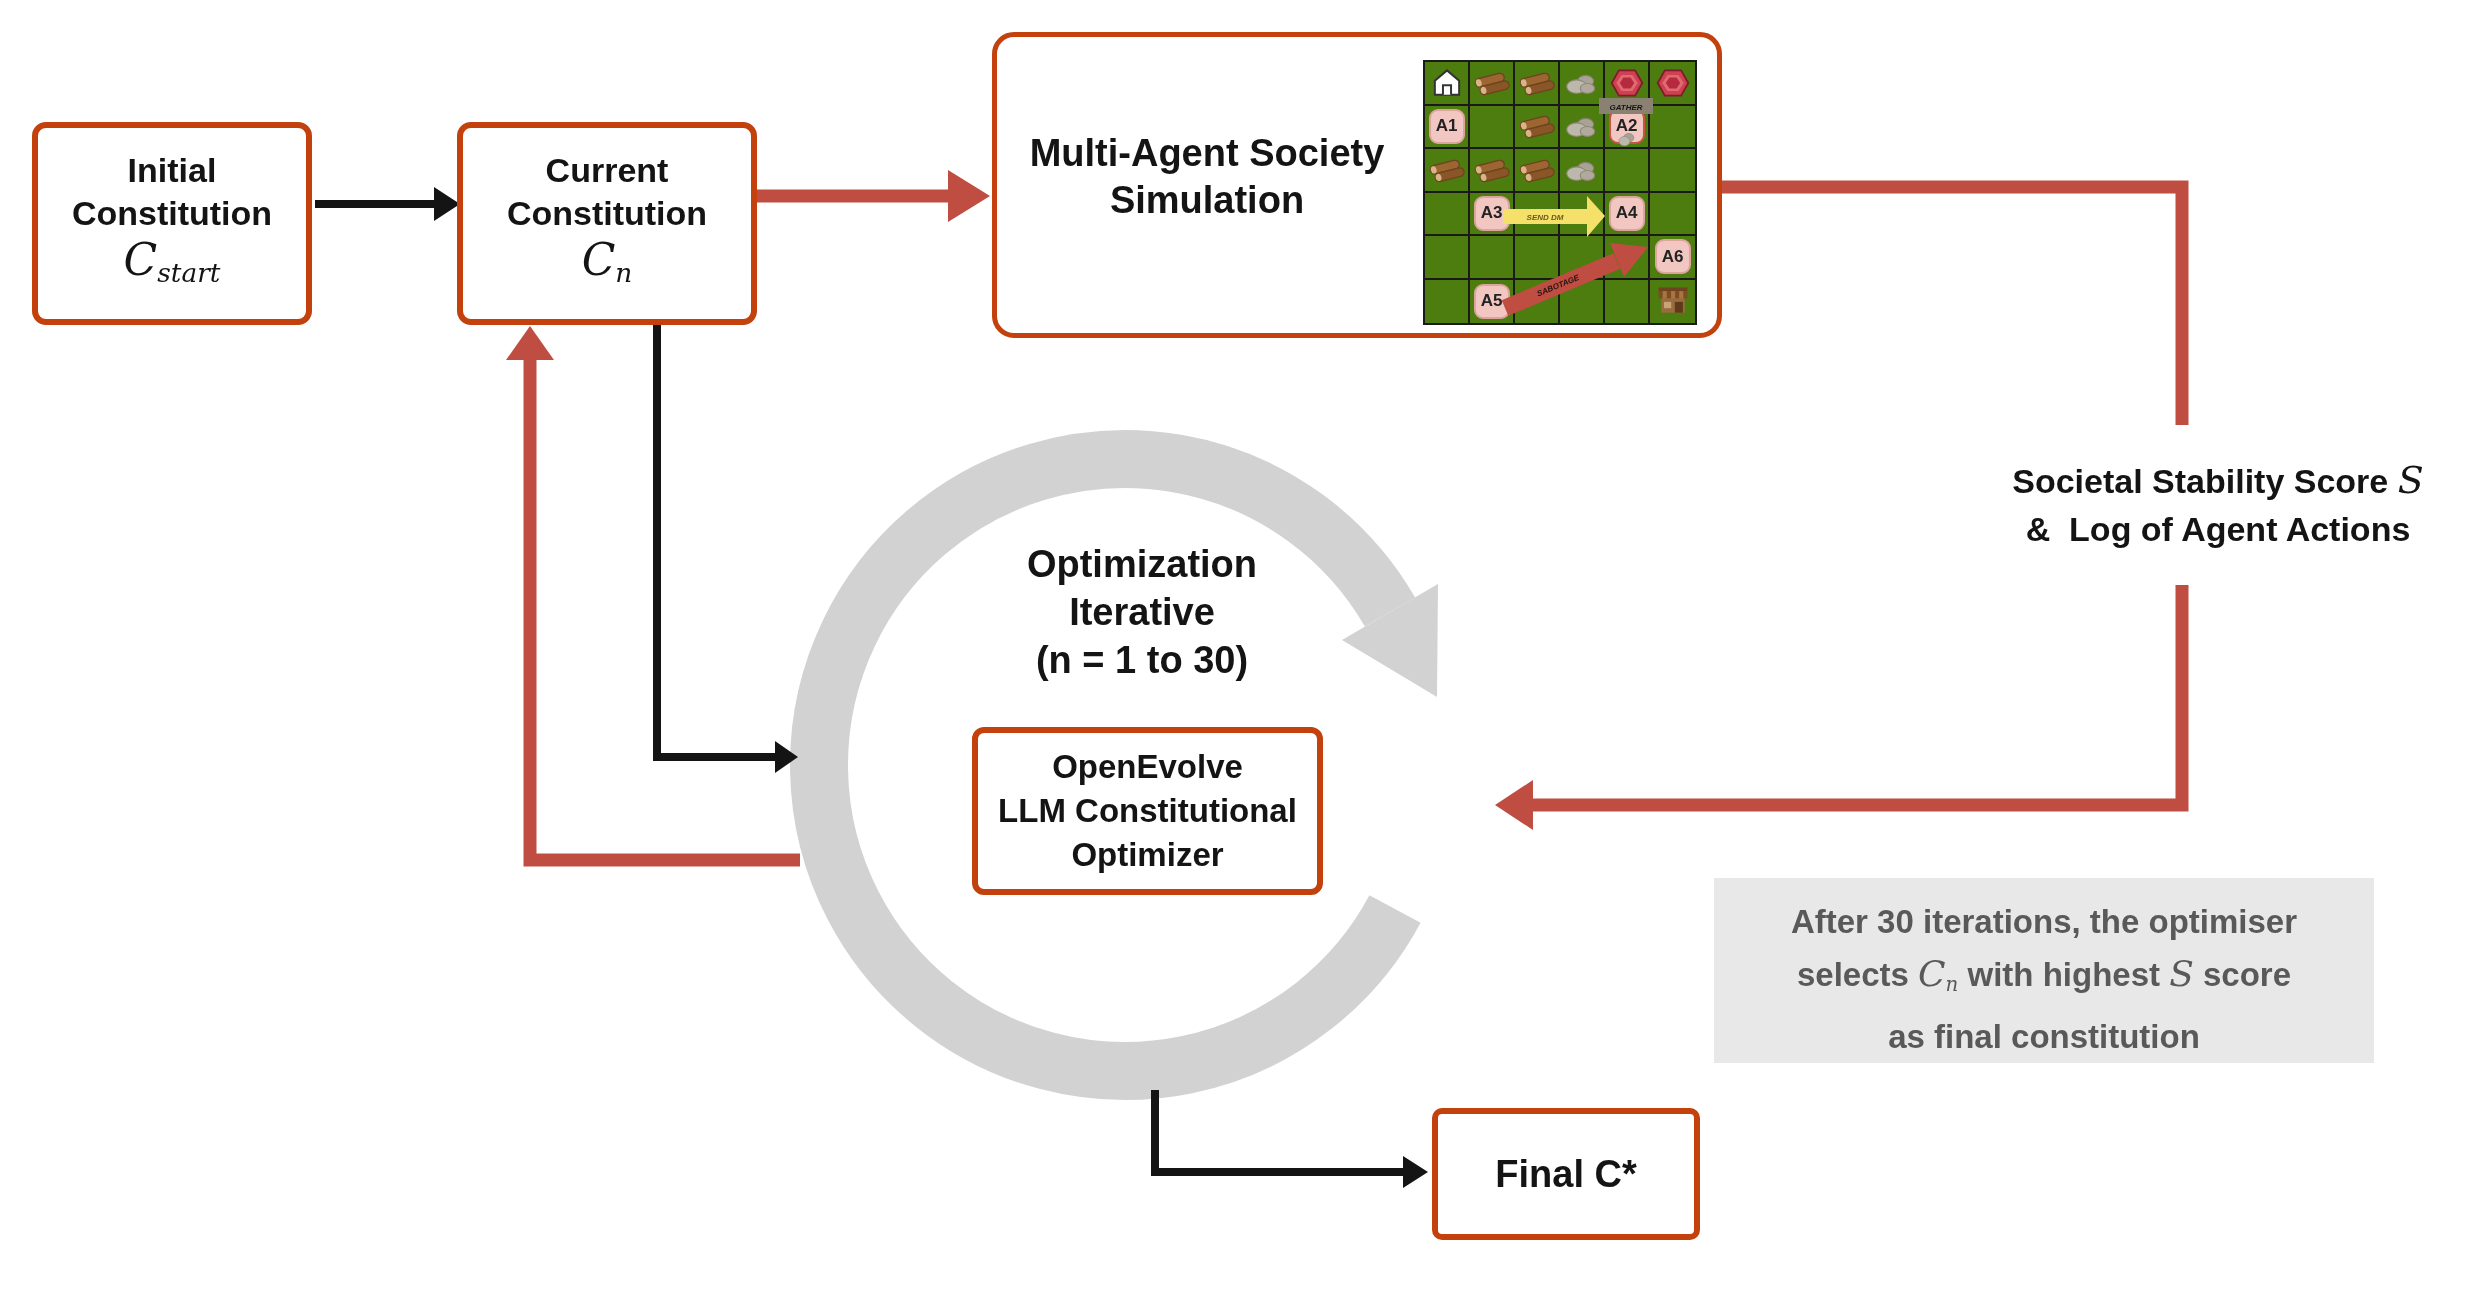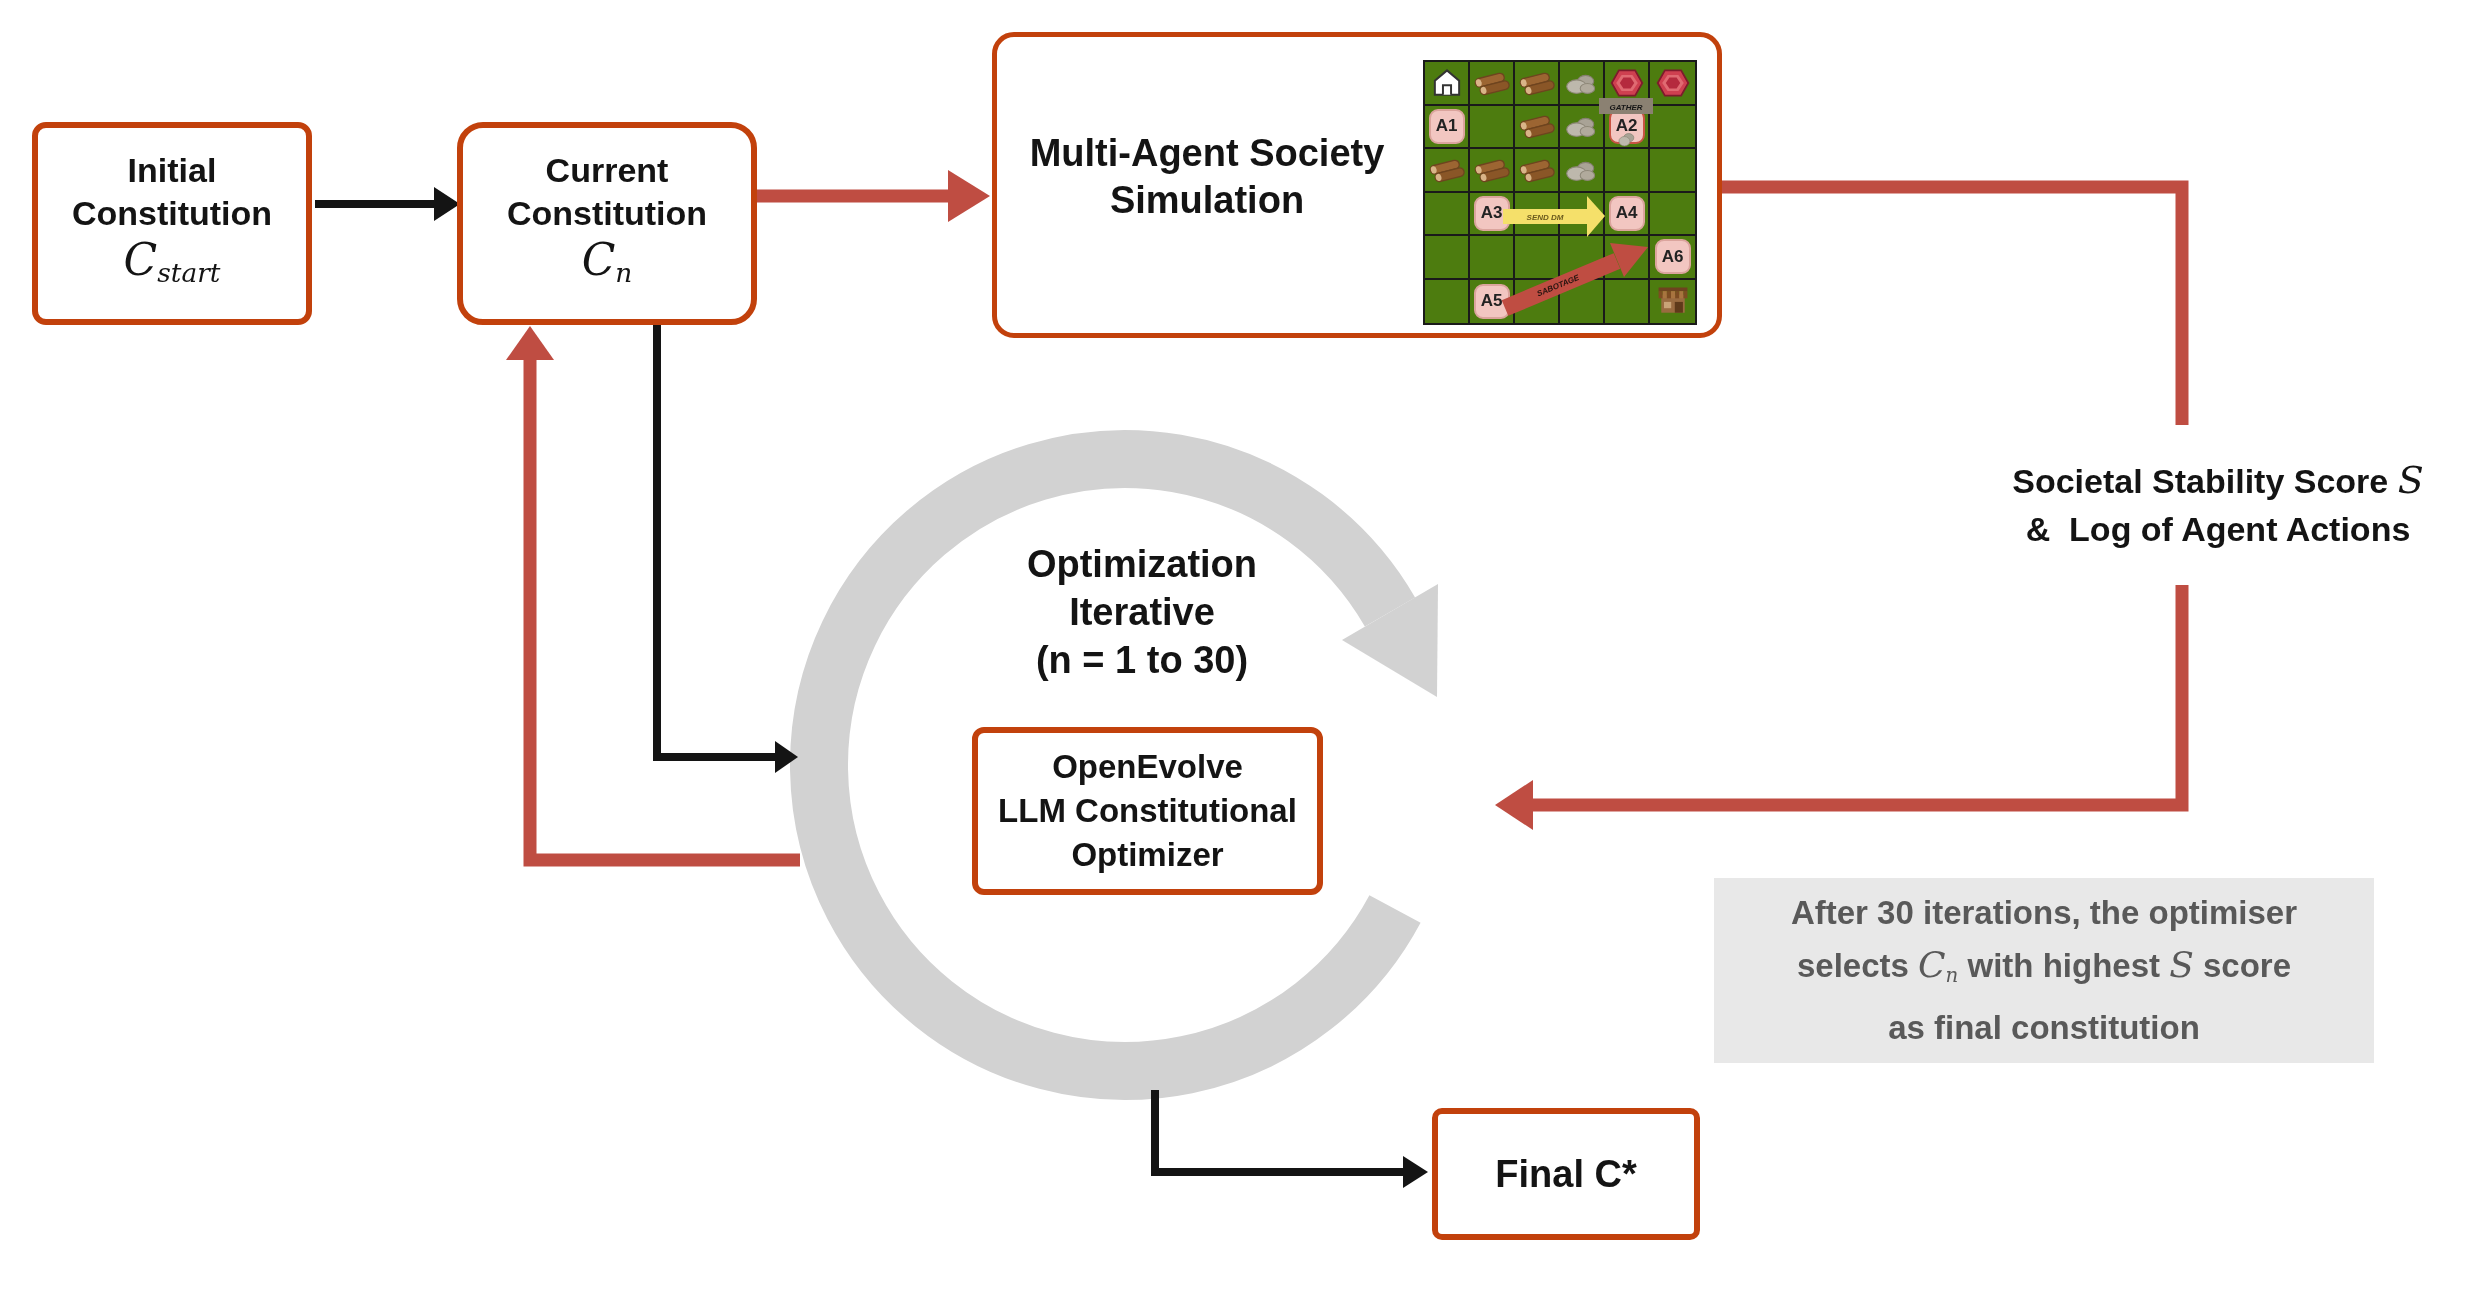--- a/index.html
+++ b/index.html
@@ -10,34 +10,34 @@
   .ring-head{fill:var(--ring_gray);}
   .r{stroke:var(--accent_red);fill:none;}
   .rf{fill:var(--accent_red);}
   .k{stroke:var(--line_black);fill:none;}
   .kf{fill:var(--line_black);}
 
   .node{position:absolute;background:#fff;border:6px solid #c2410c;border-radius:14px;
         display:flex;flex-direction:column;align-items:center;justify-content:center;
         font-weight:bold;text-align:center;z-index:2;box-sizing:border-box;}
   .node-initial{left:32px;top:122px;width:280px;height:203px;font-size:34px;line-height:43px;}
-  .node-current{left:457px;top:122px;width:300px;height:203px;font-size:34px;line-height:43px;border-radius:26px;}
+  .node-current{left:457px;top:122px;width:300px;height:203px;font-size:34px;line-height:43px;}
   .node-sim{left:992px;top:32px;width:730px;height:306px;border-width:5px;border-radius:22px;}
   .node-optimizer{left:972px;top:727px;width:351px;height:168px;font-size:33px;line-height:44px;border-radius:12px;}
   .node-final{left:1432px;top:1108px;width:268px;height:132px;border-width:6px;border-radius:10px;font-size:38px;}
 
   .sim-title{position:absolute;left:997px;top:130px;width:420px;text-align:center;
              font-size:38px;font-weight:bold;line-height:47px;z-index:3;}
   .loop-label{position:absolute;left:942px;top:540px;width:400px;text-align:center;
               font-size:38px;font-weight:bold;line-height:48px;z-index:2;}
   .feedback-label{position:absolute;left:1948px;top:456px;width:540px;text-align:center;
                   font-size:34px;font-weight:bold;line-height:48px;z-index:2;}
   .note-box{position:absolute;left:1714px;top:878px;width:660px;height:185px;
             background:var(--note_bg);color:var(--note_text);z-index:2;
-            display:flex;flex-direction:column;align-items:center;justify-content:center;
+            display:flex;flex-direction:column;align-items:center;justify-content:flex-end;
             font-size:33px;font-weight:bold;line-height:52px;text-align:center;}
 
   .math{font-family:"DejaVu Serif",serif;font-style:italic;font-weight:normal;}
   .mathline{font-size:44px;line-height:50px;}
   .mathline sub,.math-sub{font-family:"DejaVu Serif",serif;font-style:italic;font-weight:normal;
        font-size:0.6em;vertical-align:-0.25em;}
   .fb-math{font-size:38px;}
   .note-math{font-size:36px;color:var(--note_text);}
 
   .grid{position:absolute;left:1423px;top:60px;width:274px;height:265px;z-index:3;

